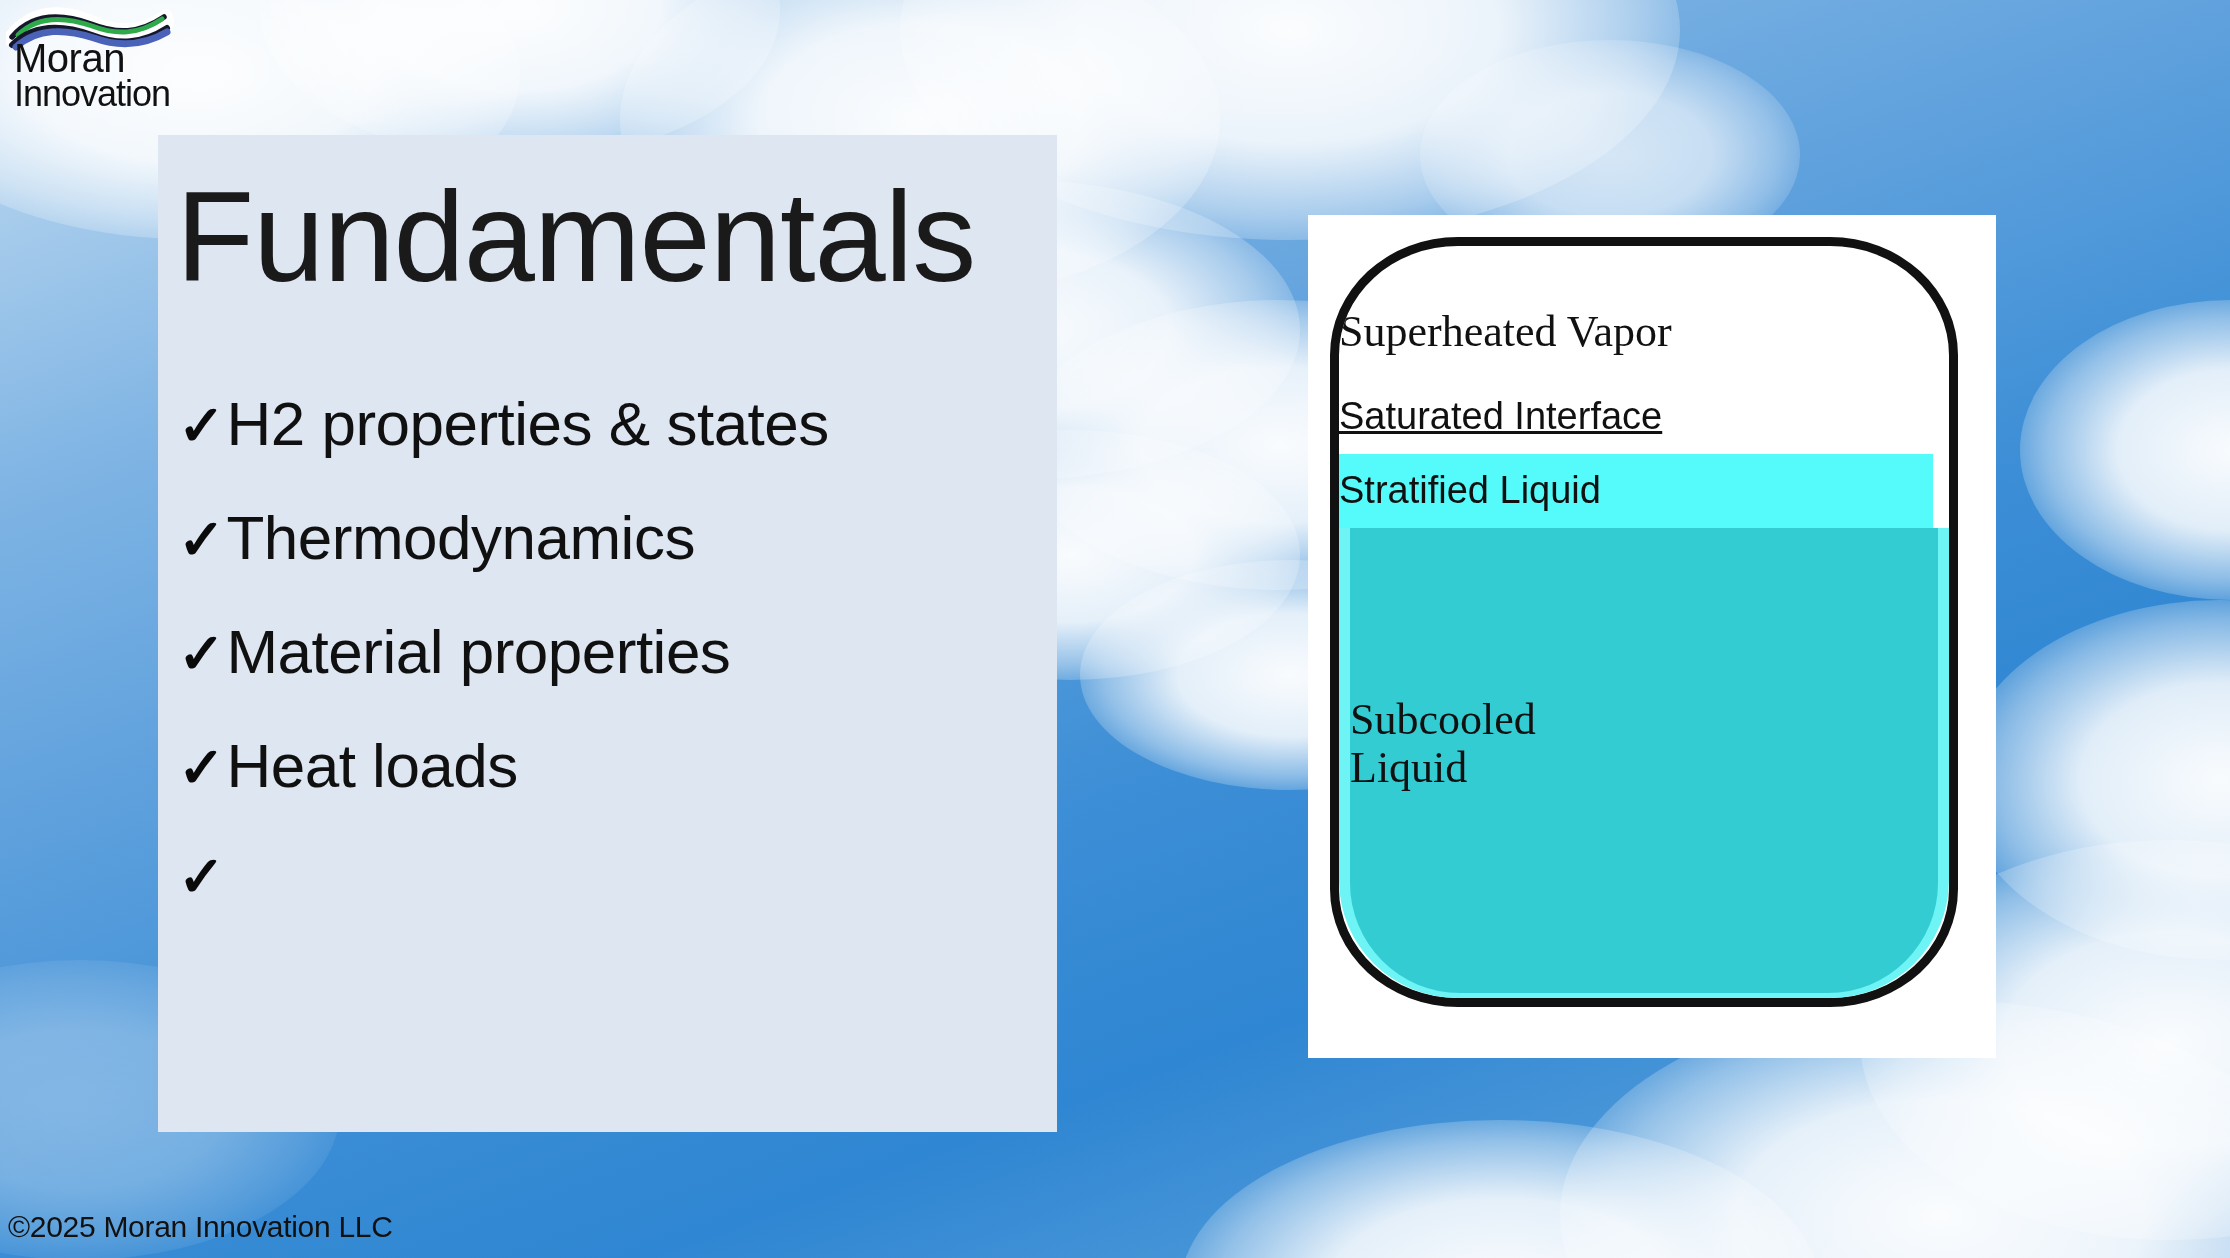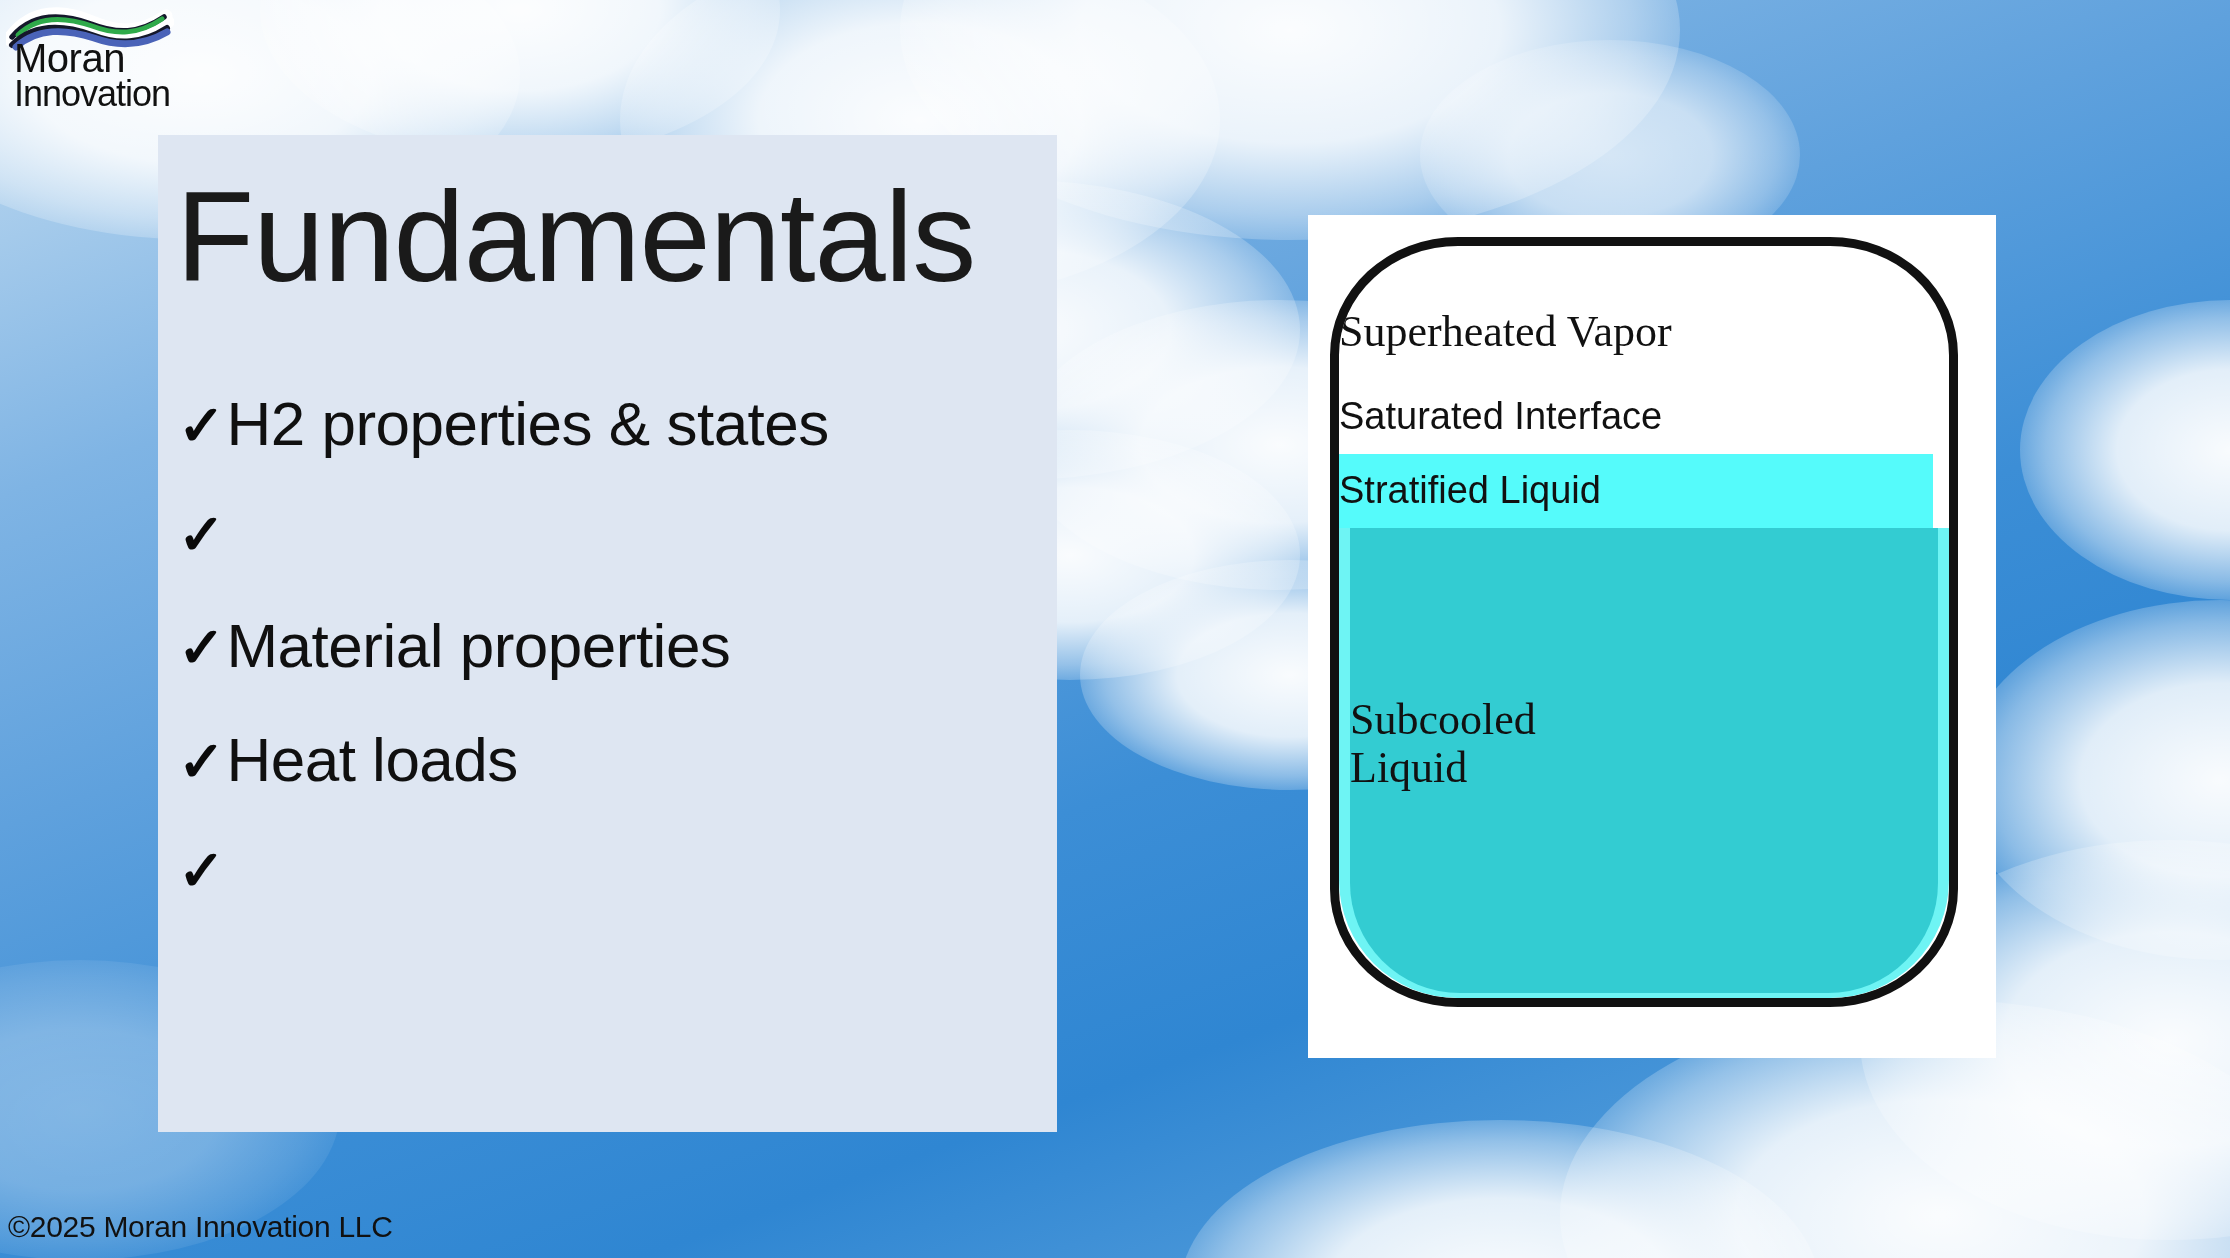--- a/index.html
+++ b/index.html
@@ -182,20 +182,21 @@
   }
   #label-superheated-vapor {
     top:62px;
     font-family:"Liberation Serif", serif;
     font-size:44px;
   }
   #label-saturated-interface {
     top:150px;
     font-family:"Liberation Sans", sans-serif;
     font-size:38px;
+    text-decoration:underline;
   }
   #label-stratified-liquid {
     top:16px;
     font-family:"Liberation Sans", sans-serif;
     font-size:38px;
   }
   #label-subcooled-liquid {
     top:168px;
     font-family:"Liberation Serif", serif;
     font-size:44px;
@@ -251,20 +252,21 @@
 
     <div id="slide-title">Fundamentals</div>
 
     <ul id="bullet-list">
       <li>
         <span class="check">✓</span>
         <span>H2 properties &amp; states</span>
       </li>
       <li>
         <span class="check">✓</span>
+        <span>Thermodynamics</span>
       </li>
       <li>
         <span class="check">✓</span>
         <span>Material properties</span>
       </li>
       <li>
         <span class="check">✓</span>
         <span>Heat loads</span>
       </li>
       <li>

